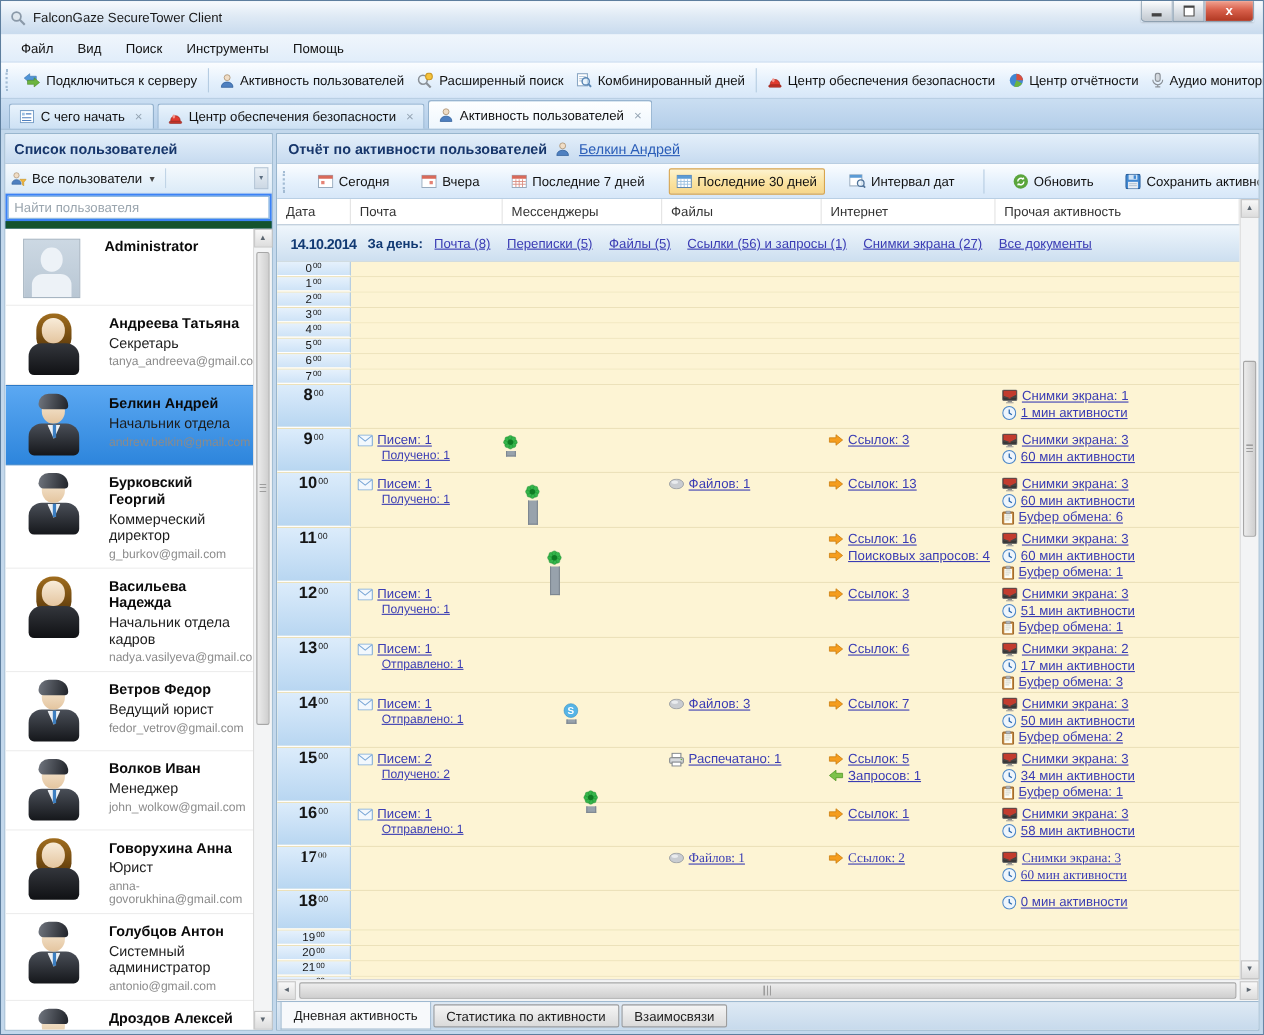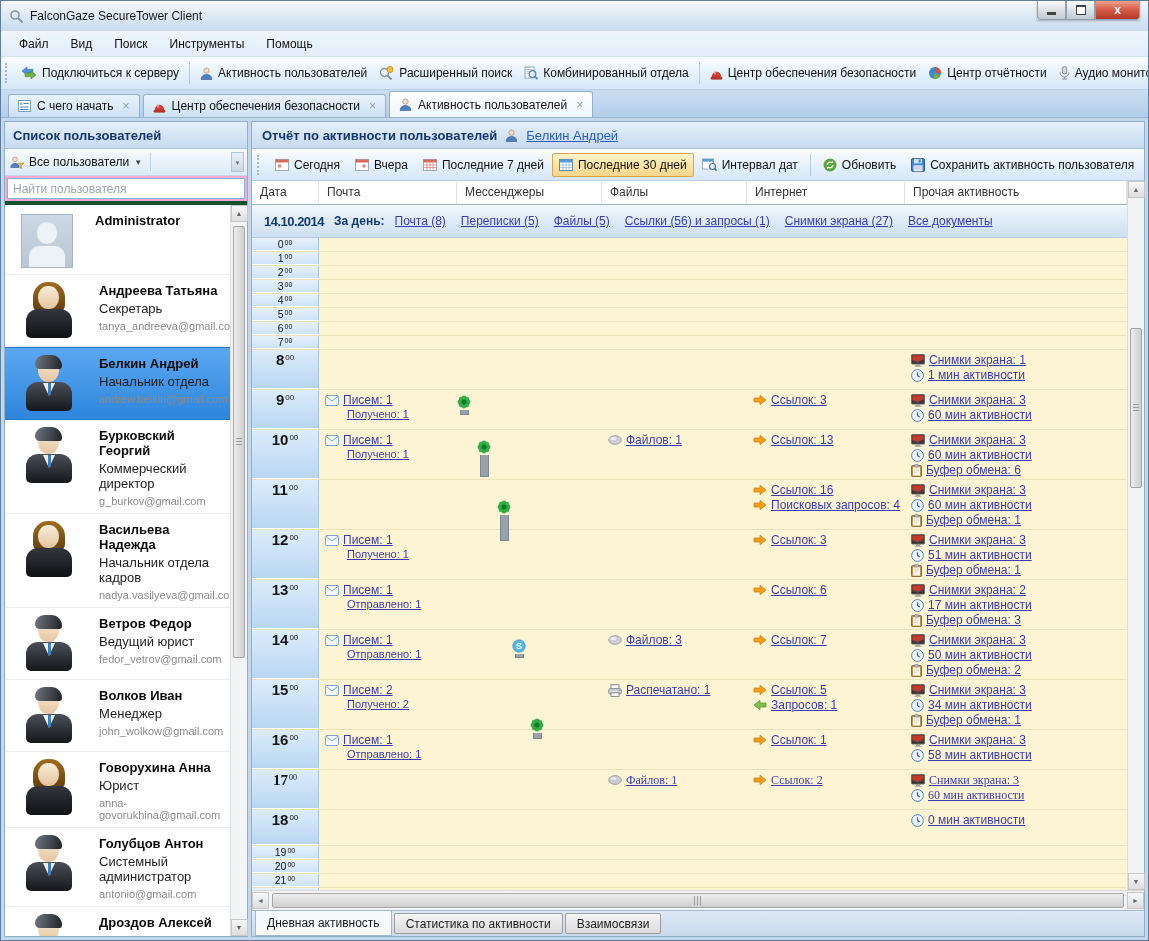--- a/index.html
+++ b/index.html
@@ -34,21 +34,21 @@
   .content{flex:1;display:flex;gap:3px;padding:3px;background:#c3d8ec;min-height:0}
 
   
   .sidebar{width:242px;flex:none;display:flex;flex-direction:column;border:1px solid #8fafc9;background:#fff;min-height:0}
   .panel-header{height:26px;flex:none;display:flex;align-items:center;padding-left:8px;background:linear-gradient(#e4effa,#c7dbf0);border-bottom:1px solid #aac4dc;color:#17366b;font-weight:bold;font-size:13px}
   .filter-row{height:26px;flex:none;display:flex;align-items:center;gap:5px;padding:0 3px 0 5px;background:linear-gradient(#f6fafd,#dcebf8);border-bottom:1px solid #c3d7e9}
   .filter-caret{font-size:8px;color:#444}
   .filter-sep{width:1px;height:18px;background:#c0d4e6;margin:0 3px}
   .filter-spacer{flex:1}
   .filter-overflow{width:13px;height:20px;display:flex;flex-direction:column;align-items:center;justify-content:center;line-height:5px;font-size:7px;color:#5b6d80;background:linear-gradient(#eaf0f6,#ccd8e4);border:1px solid #b3c4d4;box-sizing:border-box}
-  .search-row{flex:none;padding:2px;background:#f9a8d4;border-bottom:4px solid #14532d}
+  .search-row{flex:none;padding:2px;background:#3b82f6;border-bottom:7px solid #14532d}
   .search-input{width:100%;box-sizing:border-box;height:21px;border:1px solid #86b3dc;padding:0 5px;font:12px "Liberation Sans",sans-serif;color:#333;background:#fff}
   .search-input::placeholder{color:#9aa5ae}
   .user-list-wrap{flex:1;display:flex;min-height:0}
   .user-list{flex:1;overflow:hidden;background:#fff;min-width:0}
   .user-row{display:flex;align-items:flex-start;min-height:54px;padding:7px 2px 6px 16px;border-bottom:1px solid #ededed;box-sizing:border-box}
   .user-row.selected{background:linear-gradient(#5ba8f2,#2d85dc);border-top:1px solid #2a79c8;border-bottom:1px solid #2a79c8}
   .user-info{margin-left:22px;padding-top:1px;min-width:0}
   .user-name{font-weight:bold;font-size:13px;color:#0a0a0a}
   .user-role{font-size:13px;color:#1d1d1d;margin-top:3px;max-width:120px}
   .user-email{font-size:11px;color:#8b8b8b;margin-top:4px}
@@ -75,21 +75,21 @@
   .v-thumb::after{content:"";position:absolute;left:2px;right:2px;top:50%;margin-top:-4px;height:8px;background:repeating-linear-gradient(#9d9d9d 0 1px,transparent 1px 3px)}
   .hscroll{height:19px;flex:none;display:flex;align-items:center;background:#f3f4f5;border-top:1px solid #d8d8d8}
   .h-thumb{height:13px;flex:1;margin:0 3px;border-radius:2px;background:linear-gradient(#ededed,#cfcfcf);border:1px solid #a6a6a6;position:relative}
   .h-thumb::after{content:"";position:absolute;top:2px;bottom:2px;left:50%;margin-left:-4px;width:8px;background:repeating-linear-gradient(90deg,#9d9d9d 0 1px,transparent 1px 3px)}
 
   
   .main{flex:1;display:flex;flex-direction:column;border:1px solid #8fafc9;background:#fff;min-width:0;min-height:0}
   .report-header{height:26px;flex:none;display:flex;align-items:center;gap:8px;padding-left:10px;background:linear-gradient(#e4effa,#c7dbf0);border-bottom:1px solid #aac4dc}
   .report-title{color:#17366b;font-weight:bold;font-size:13px}
   .user-link{color:#2a5db8;text-decoration:underline;font-size:13px}
-  .report-toolbar{height:31px;flex:none;display:flex;align-items:center;gap:1px;padding-left:3px;background:linear-gradient(#fbfdff,#e4f0fc 55%,#d7e7f8);border-bottom:1px solid #b9cfe4;white-space:nowrap;overflow:hidden}
+  .report-toolbar{height:31px;flex:none;display:flex;align-items:center;gap:15px;padding-left:3px;background:linear-gradient(#fbfdff,#e4f0fc 55%,#d7e7f8);border-bottom:1px solid #b9cfe4;white-space:nowrap;overflow:hidden}
   .rt-btn{display:flex;align-items:center;gap:5px;padding:4px 6px;border:1px solid transparent;border-radius:2px;flex:none}
   .rt-btn.selected{background:linear-gradient(#fdf3cf,#fbe3a0 55%,#f6d68b);border-color:#d8a44c}
 
   .grid-top{flex:1;display:flex;min-height:0}
   .grid-main{flex:1;display:flex;flex-direction:column;min-width:0}
   .grid-header{height:23px;flex:none;display:flex;background:#fff;border-bottom:1px solid #9cb4c9;color:#333}
   .gh-cell{padding:4px 0 0 8px;border-right:1px solid #e3e3e3;box-sizing:border-box;overflow:hidden;white-space:nowrap}
   .c-time{width:67px;flex:none}
   .c-mail{width:138px;flex:none}
   .c-msg{width:145px;flex:none}
@@ -188,21 +188,21 @@
       </div>
       <div class="tb-btn">
         <span class="ic">
           <svg width="14" height="14" viewBox="0 0 14 14">
             <rect x="1" y="1" width="9" height="11" fill="#fff" stroke="#8aa7c4"></rect>
             <path d="M2.5 3.5h6M2.5 5.5h6M2.5 7.5h3" stroke="#b9cbdd"></path>
             <circle cx="8.5" cy="8" r="3.3" fill="rgba(220,236,250,.6)" stroke="#5b87b5" stroke-width="1.3"></circle>
             <path d="M10.8 10.4l2.6 2.6" stroke="#5b87b5" stroke-width="1.8"></path>
           </svg>
         </span>
-        <span>Комбинированный отдела</span>
+        <span>Комбинированный дней</span>
       </div>
       <span class="tb-sep"></span>
       <div class="tb-btn">
         <span class="ic">
           <svg width="13" height="13" viewBox="0 0 13 13">
             <path d="M2.2 9.5a4.3 4.3 0 018.6 0v.8H2.2z" fill="#e03b2f" stroke="#9c261b" stroke-width=".6"></path>
             <ellipse cx="5" cy="6" rx="1.2" ry="1.8" fill="#f4948b"></ellipse>
             <rect x="0.8" y="10.3" width="11.4" height="2" rx="1" fill="#c23429" stroke="#8e2017" stroke-width=".5"></rect>
           </svg>
         </span>

